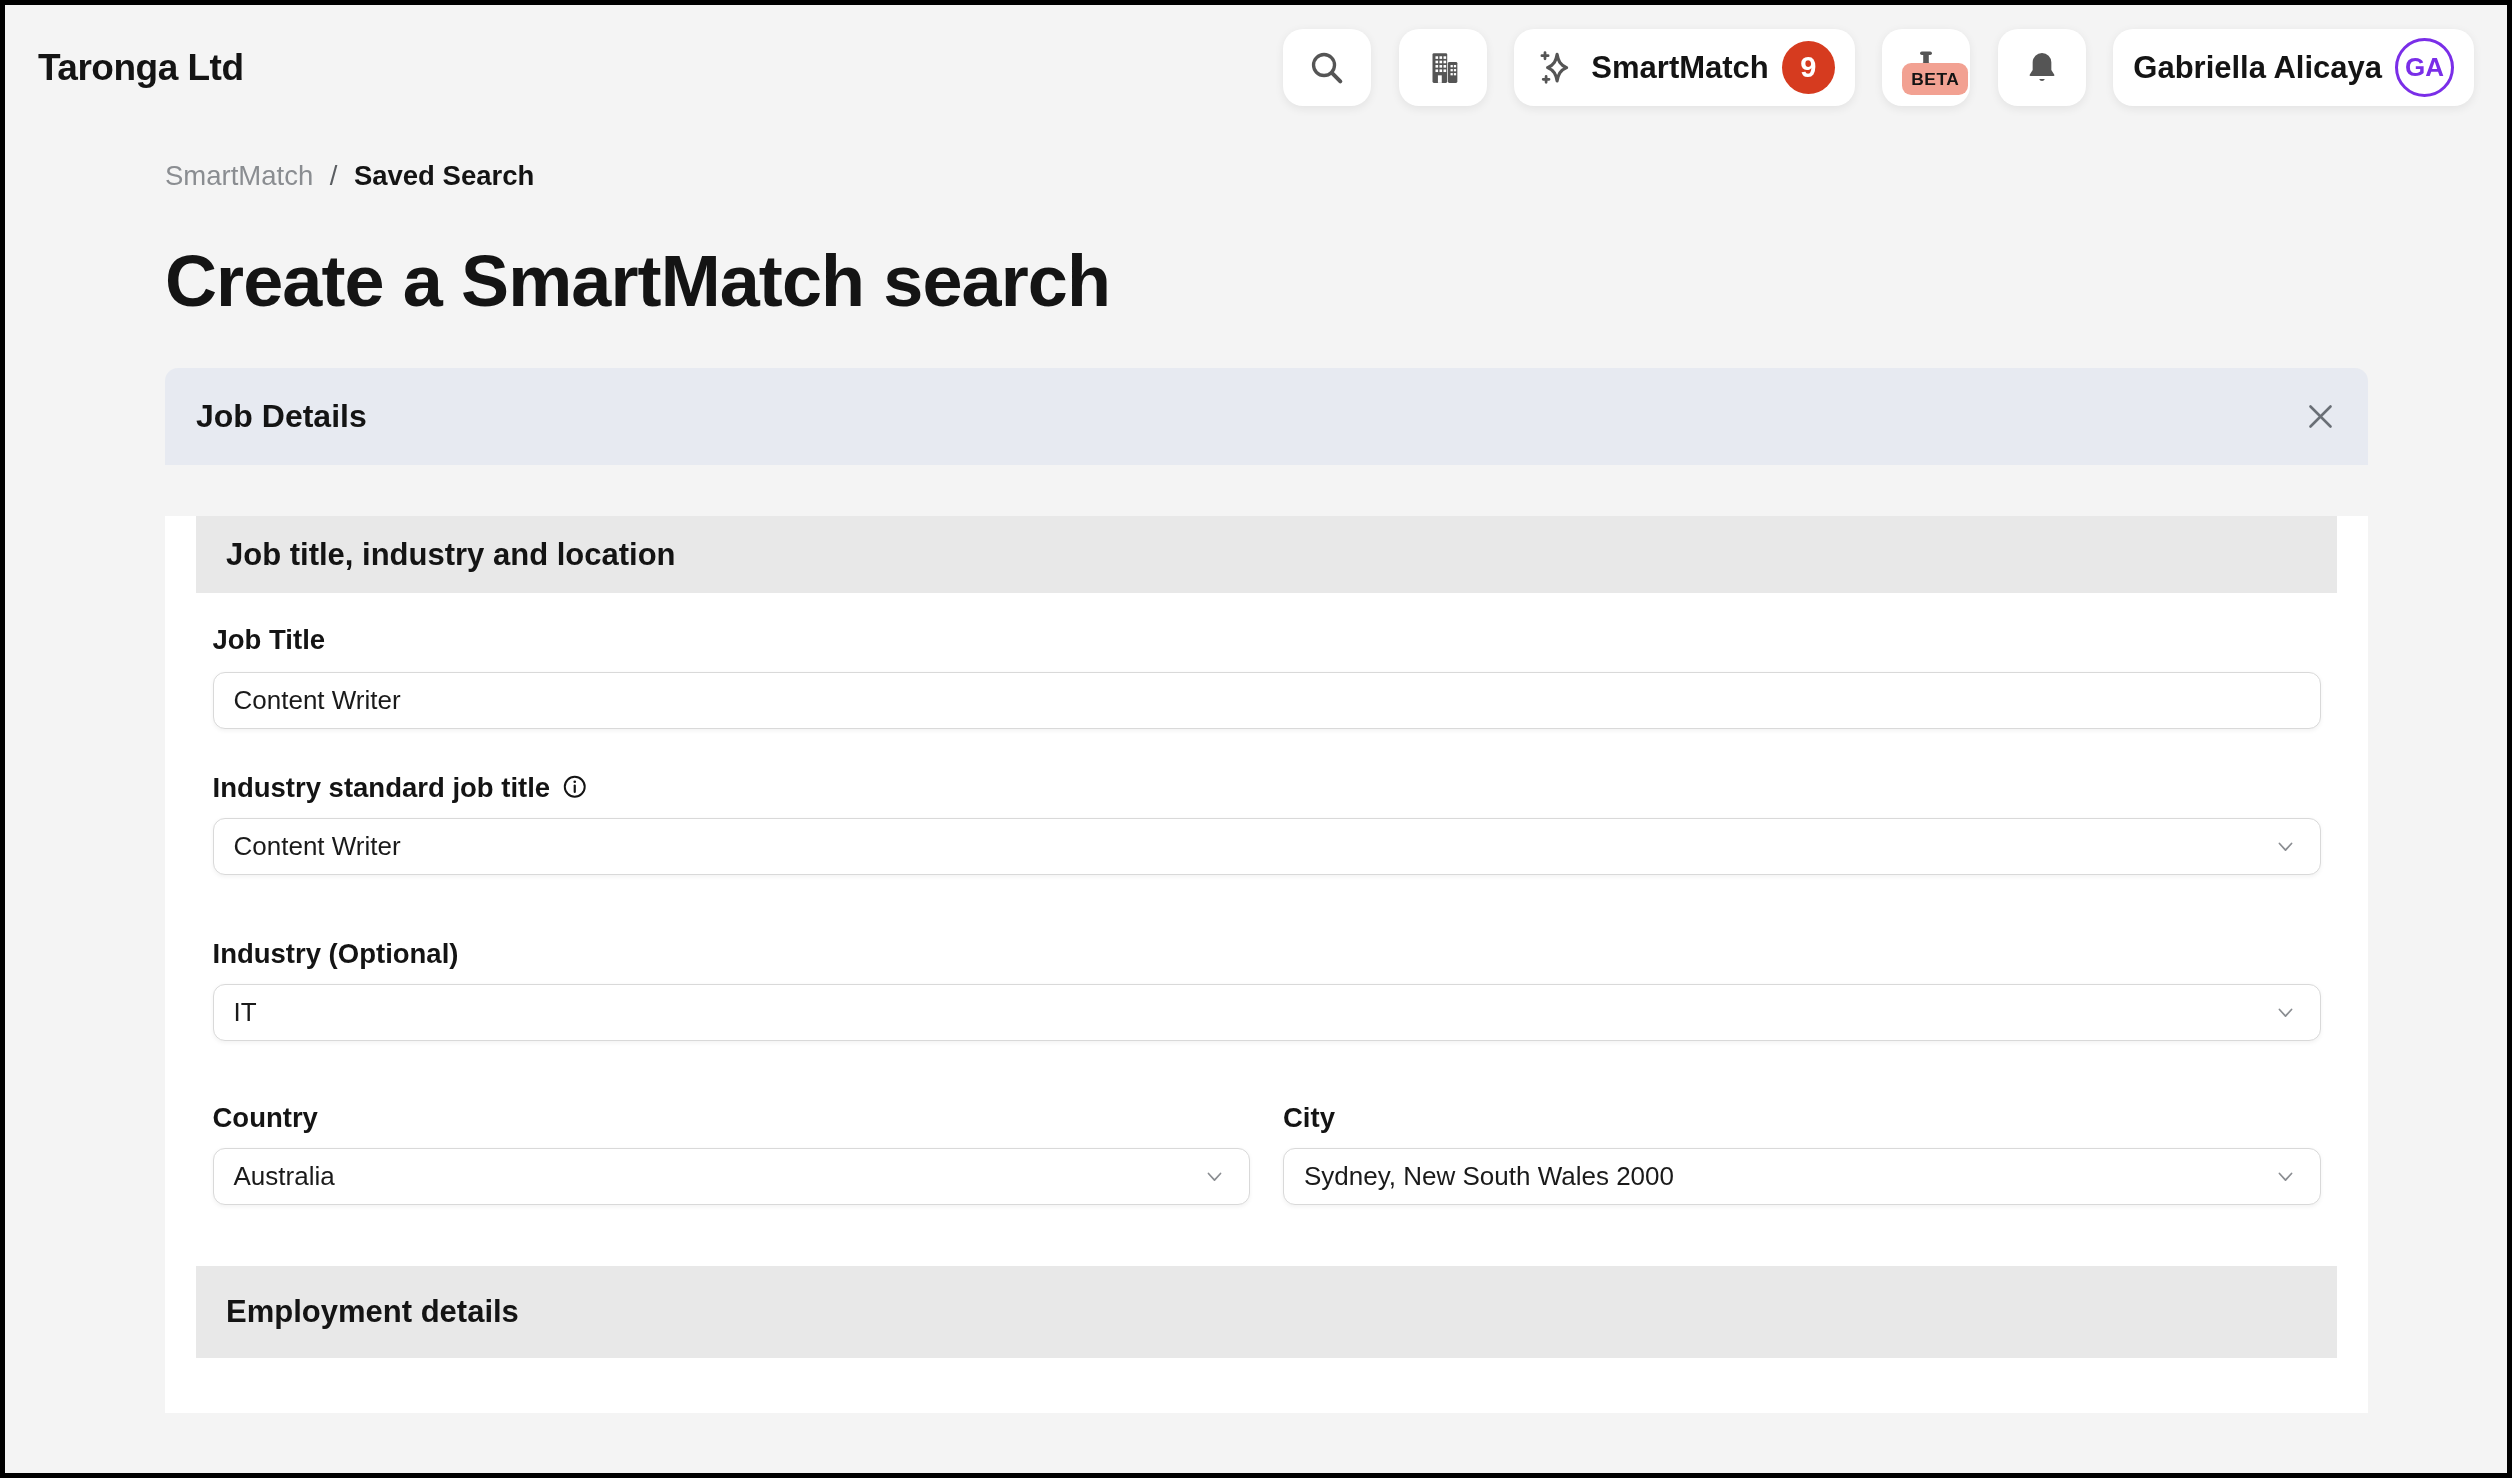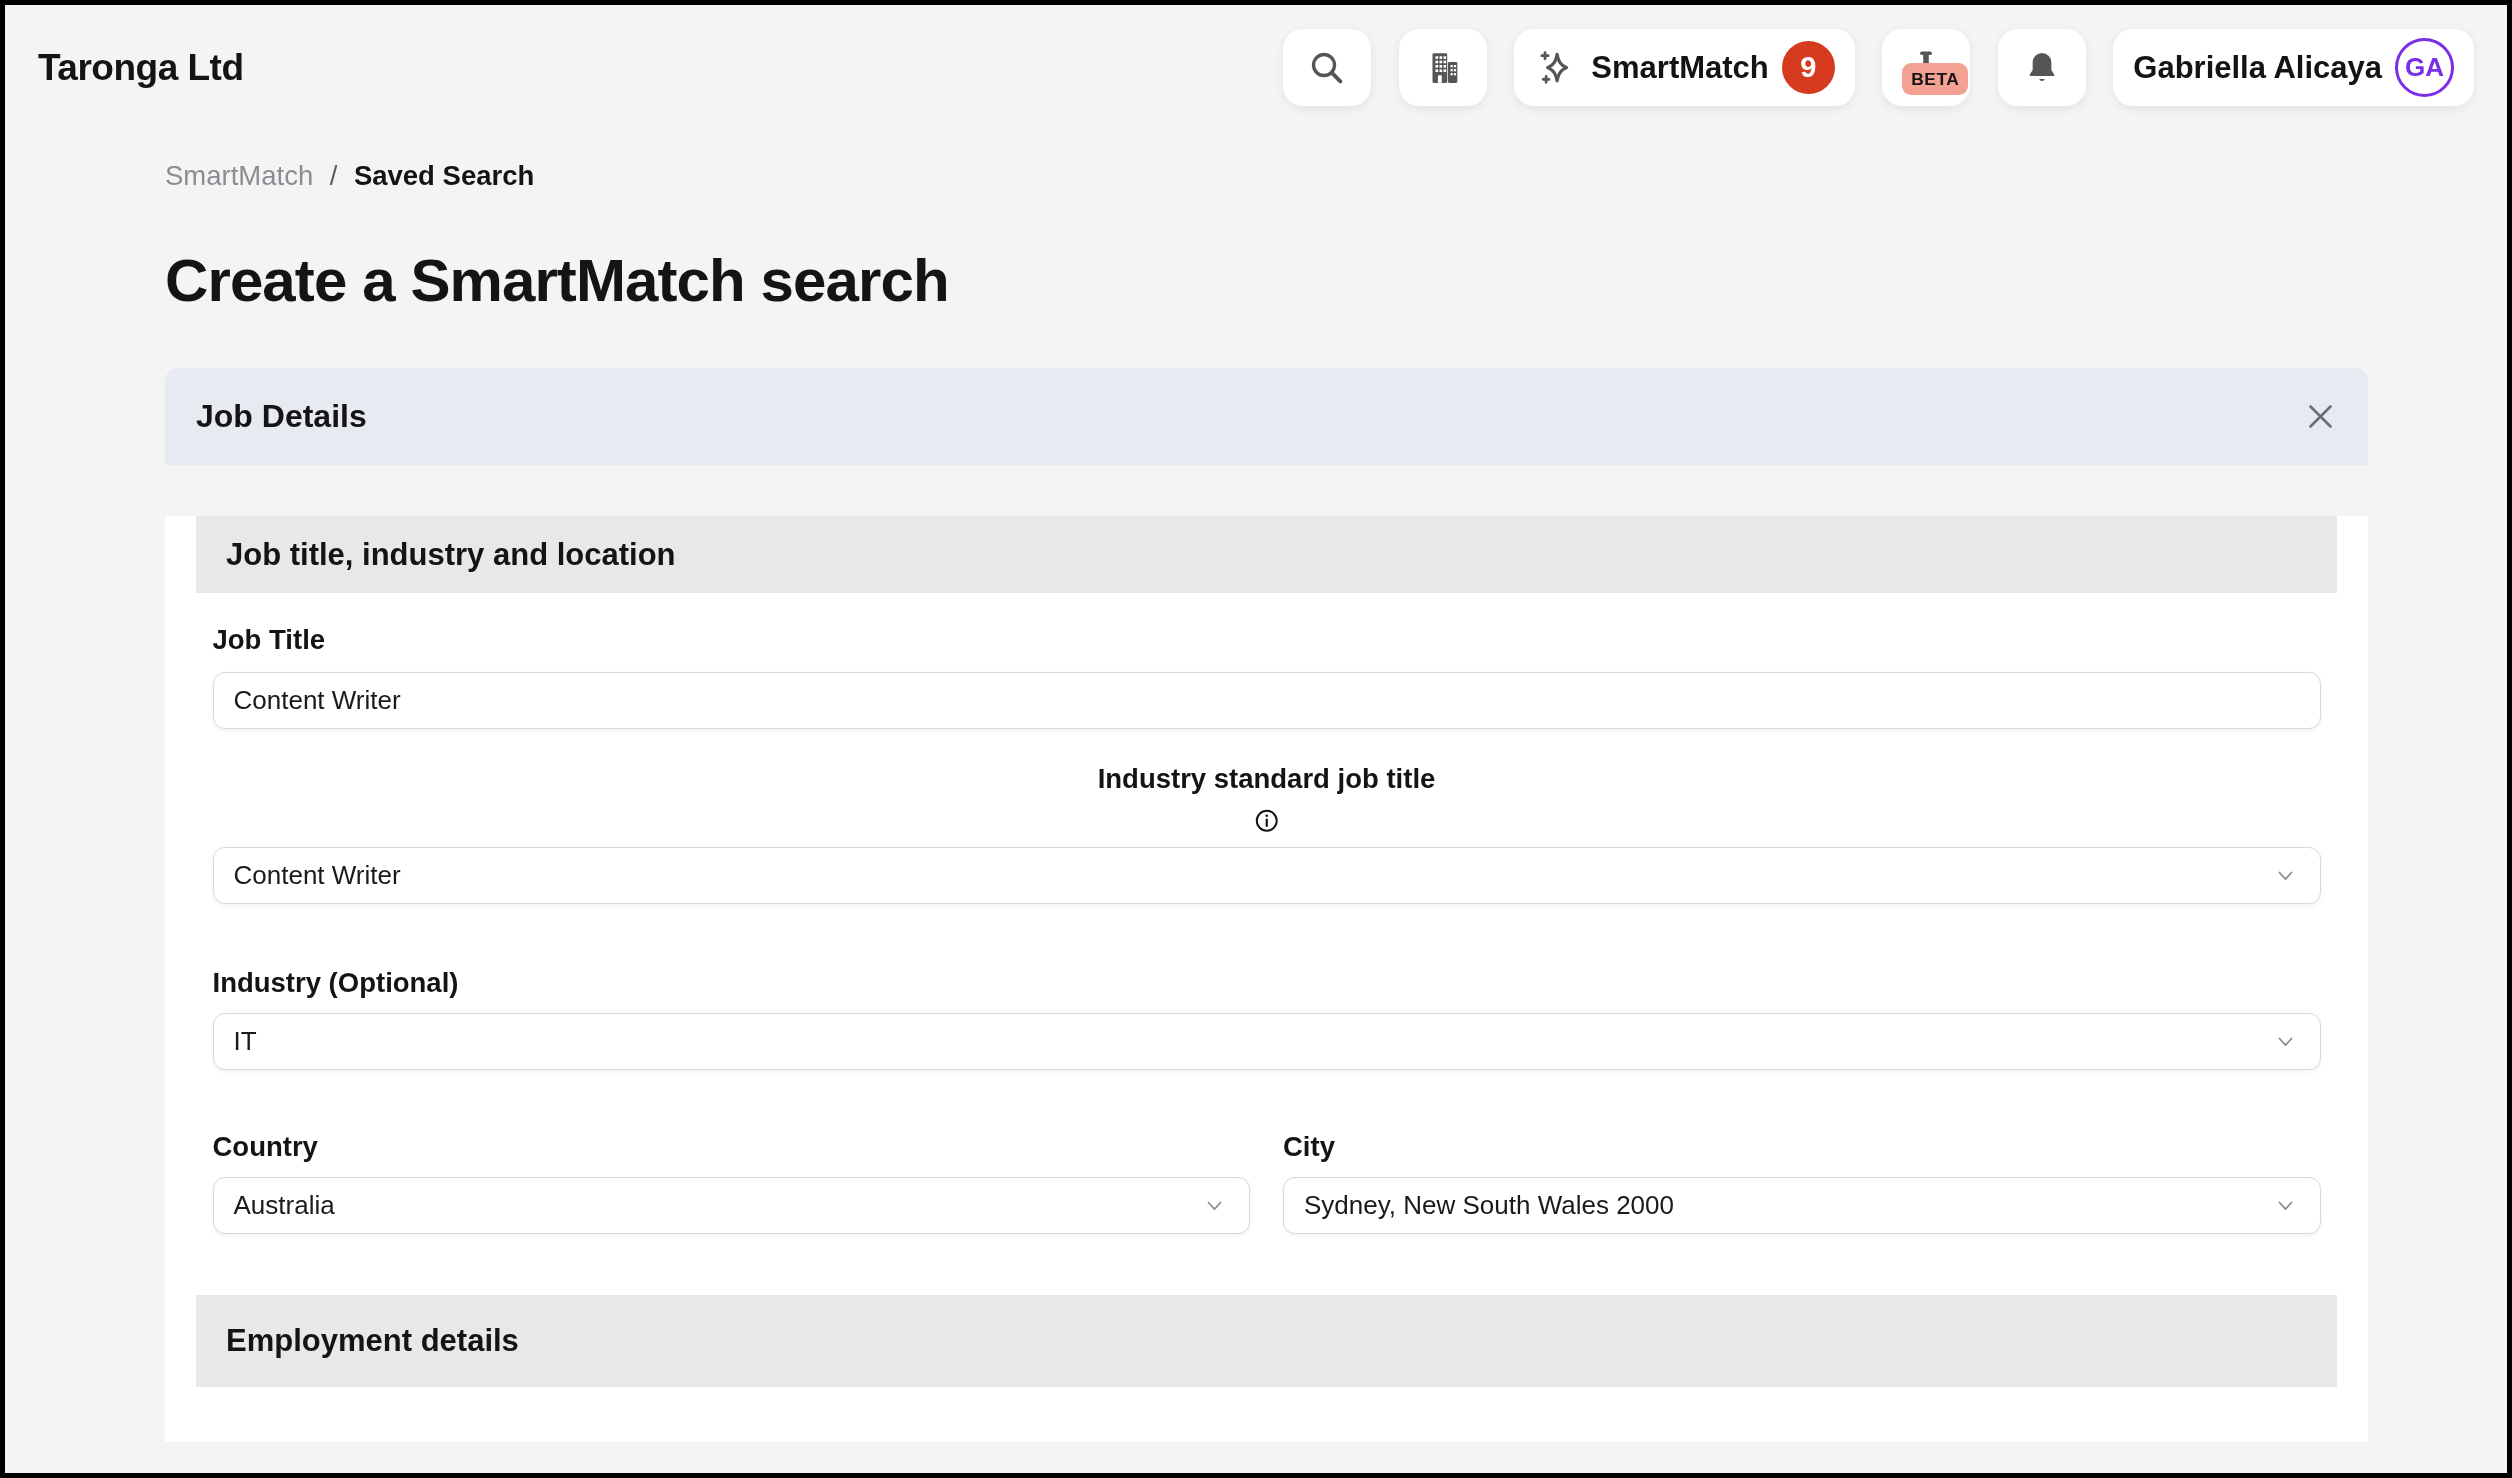--- a/index.html
+++ b/index.html
@@ -98,21 +98,21 @@
     align-items: center;
     gap: 16.5px;
     font-size: 27.5px;
     line-height: 33px;
   }
   .crumb-parent { color: #8a8d91; cursor: pointer; }
   .crumb-sep { color: #5a5d61; }
   .crumb-current { color: #141414; font-weight: bold; }
   .page-title {
     margin-top: 57px;
-    font-size: 60px;
+    font-size: 72px;
     line-height: 64px;
     font-weight: bold;
     letter-spacing: -0.9px;
   }
 
   
   .panel {
     margin-top: 55px;
     width: 2203px;
     border-radius: 13px 13px 0 0;
@@ -157,21 +157,21 @@
   .section-bar.last { margin-top: 61px; height: 92px; }
 
   .fields-wrap { padding: 0 16.5px; }
   .field-label {
     display: flex; align-items: center; gap: 11px;
     font-size: 27.5px;
     line-height: 35px;
     font-weight: bold;
   }
   .mt-32 { margin-top: 29px; text-align: center; }
-  .mt-68 { margin-top: 32px; flex-direction: column; }
+  .mt-68 { margin-top: 41px; }
   .mt-66 { margin-top: 61px; }
   .text-input, .select-input {
     margin-top: 14.7px;
     height: 57px;
     width: 100%;
     background: #fff;
     border: 1.8px solid #d9d9d9;
     border-radius: 12px;
     box-shadow: 0 1.8px 4.6px rgba(0,0,0,0.05);
     display: flex; align-items: center;

